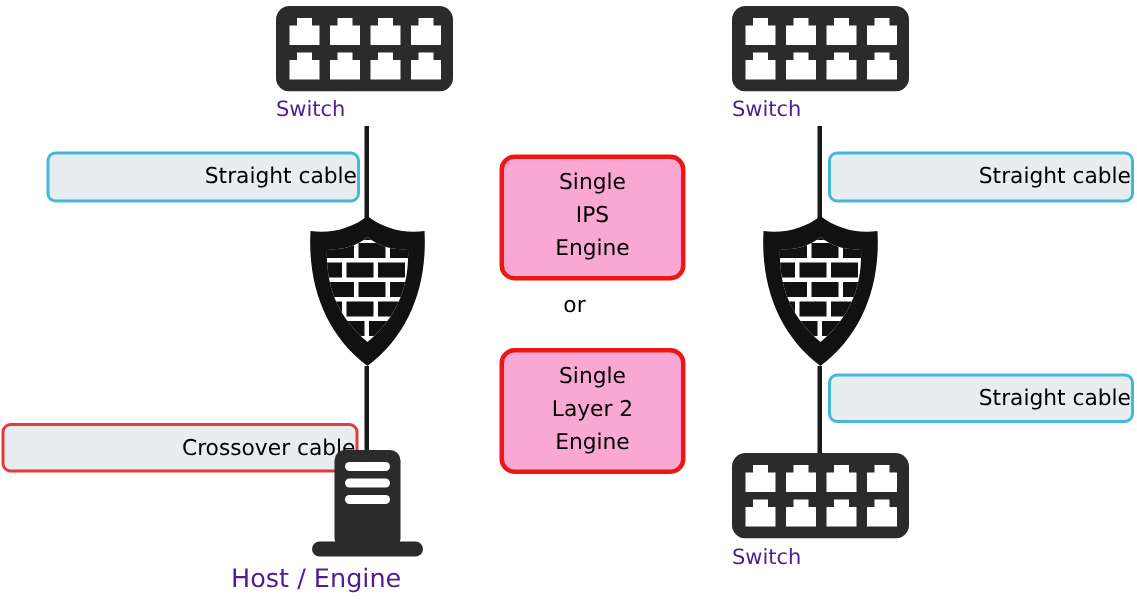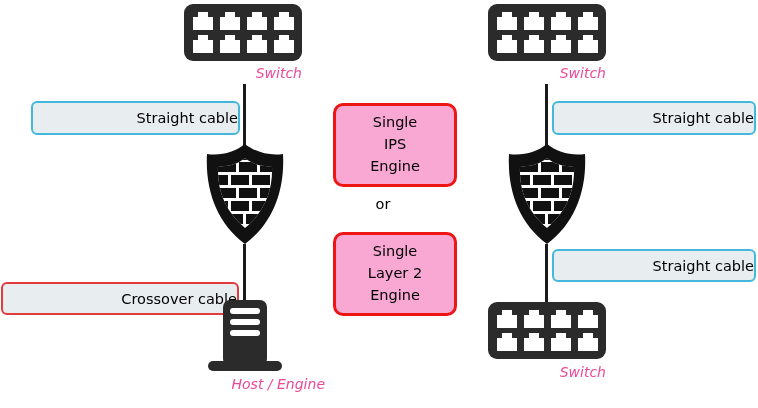--- a/index.html
+++ b/index.html
@@ -9,23 +9,22 @@
     height: 408px;
     background: #ffffff;
     font-family: "DejaVu Sans", "Liberation Sans", sans-serif;
     color: #000;
     overflow: hidden;
   }
   .abs { position: absolute; }
   .icon-label {
     position: absolute;
     font-size: 14px;
-    text-align: right;
-    color: #ec4899;
-    font-style: italic;
+    text-align: left;
+    color: #4c1d95;
   }
   .vline {
     position: absolute;
     width: 3px;
     background: var(--line, #1a1a1a);
   }
   .cable-box {
     position: absolute;
     display: flex;
     align-items: center;
@@ -124,21 +123,21 @@
 
   <div class="abs" style="left:199px; top:300px;">
     <svg width="92" height="74" viewBox="0 0 92 74">
       <rect x="24" y="0" width="44" height="66" rx="7" fill="#2b2b2b"></rect>
       <rect x="31" y="8" width="30" height="6" rx="3" fill="#ffffff"></rect>
       <rect x="31" y="19" width="30" height="6" rx="3" fill="#ffffff"></rect>
       <rect x="31" y="30" width="30" height="6" rx="3" fill="#ffffff"></rect>
       <rect x="9" y="61" width="74" height="10" rx="5" fill="#2b2b2b"></rect>
     </svg>
   </div>
-  <div class="icon-label" style="left:165px; top:376px; width:160px; font-size:14px;">Host / Engine</div>
+  <div class="icon-label" style="left:154px; top:376px; width:160px; font-size:17px;">Host / Engine</div>
 
   <div class="engine-box" style="left:333px; top:103px; width:124px; height:84px;">
     <span>Single
 IPS
 Engine</span>
   </div>
   <div class="or-label" style="left:353px; top:196px; width:60px;">or</div>
   <div class="engine-box" style="left:333px; top:232px; width:124px; height:84px;">
     <span>Single
 Layer 2

